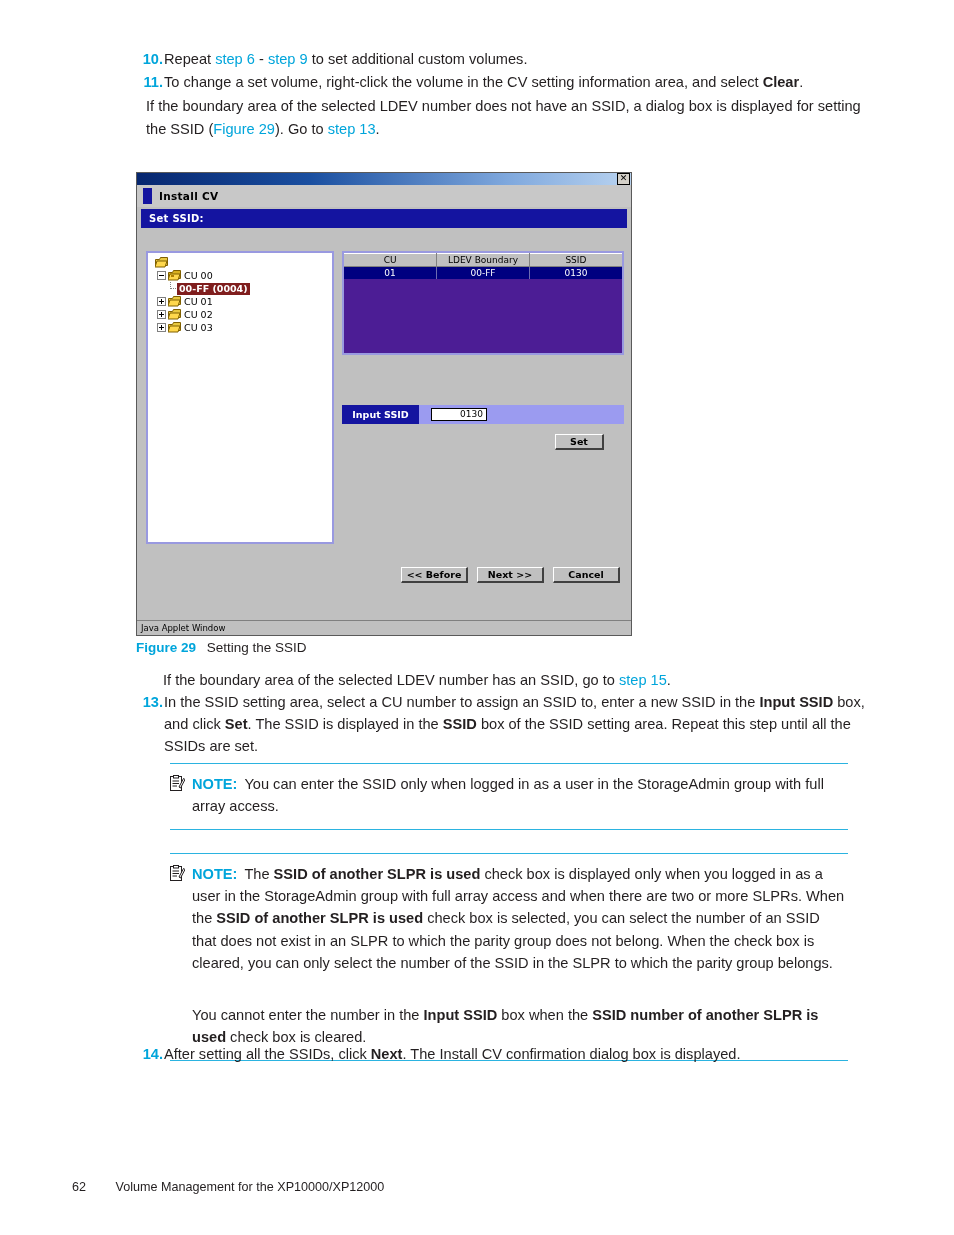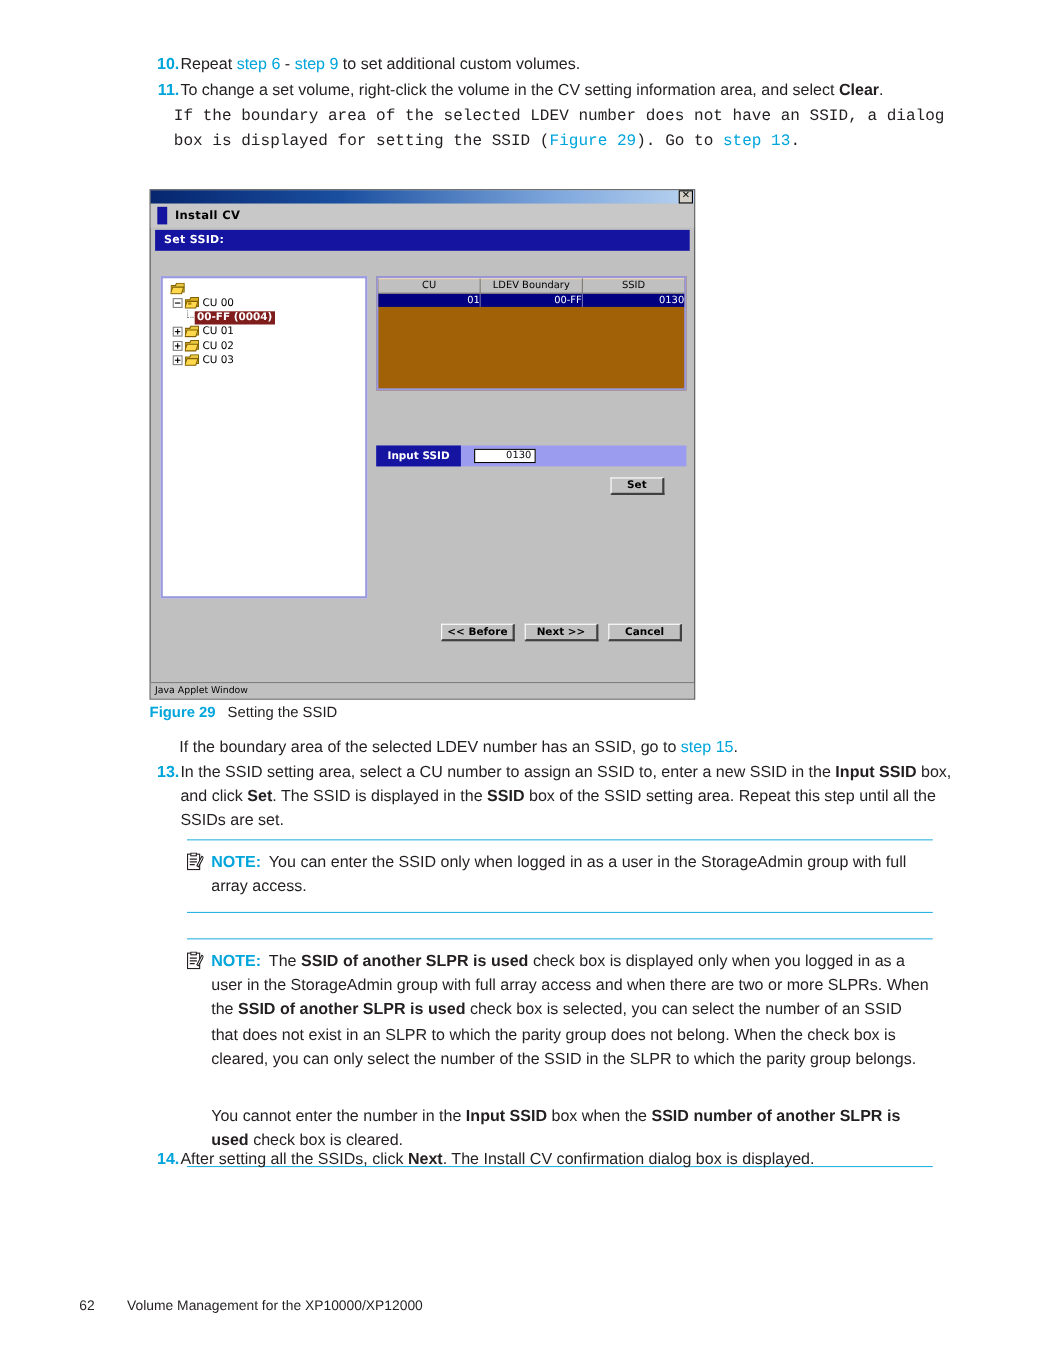--- a/index.html
+++ b/index.html
@@ -42,25 +42,24 @@
     font-weight: bold;
     width: 27px;
     flex: 0 0 27px;
     text-align: right;
     padding-right: 1px;
     font-size: 14.6px;
   }
   .step-body { flex: 1 1 auto; }
 
   .sub-para {
-    margin-left: 22px;
+    margin-left: 10px;
     font-size: 14.6px;
     line-height: 1.52;
     margin-top: 2px;
-    font-family: Liberation Mono, monospace;
   }
 
   .lnk { color: #00a5db; }
   .bld { font-weight: bold; }
 
   
   .figure-wrap {
     position: absolute;
     left: 136px;
     top: 172px;
@@ -212,21 +211,21 @@
     border-top: 1px dotted #808080;
   }
 
   
   .table-panel {
     position: absolute;
     left: 205px;
     top: 21px;
     width: 282px;
     height: 104px;
-    background: #a16207;
+    background: #4c1d95;
     border: 2px solid #9999e0;
     box-sizing: border-box;
   }
   .tbl { width: 100%; border-collapse: collapse; table-layout: fixed; }
   .tbl th {
     background: #c0c0c0;
     border-right: 1px solid #808080;
     border-bottom: 1px solid #808080;
     border-top: 1px solid #ffffff;
     font-size: 9px;
@@ -234,21 +233,21 @@
     color: #000;
     height: 12px;
     text-align: center;
     padding: 0;
   }
   .tbl td {
     background: #000080;
     color: #fff;
     font-size: 9px;
     height: 12px;
-    text-align: right;
+    text-align: center;
     padding: 0;
     border-right: 1px solid #6c6cb0;
   }
 
   
   .input-row {
     position: absolute;
     left: 205px;
     top: 175px;
     width: 282px;

